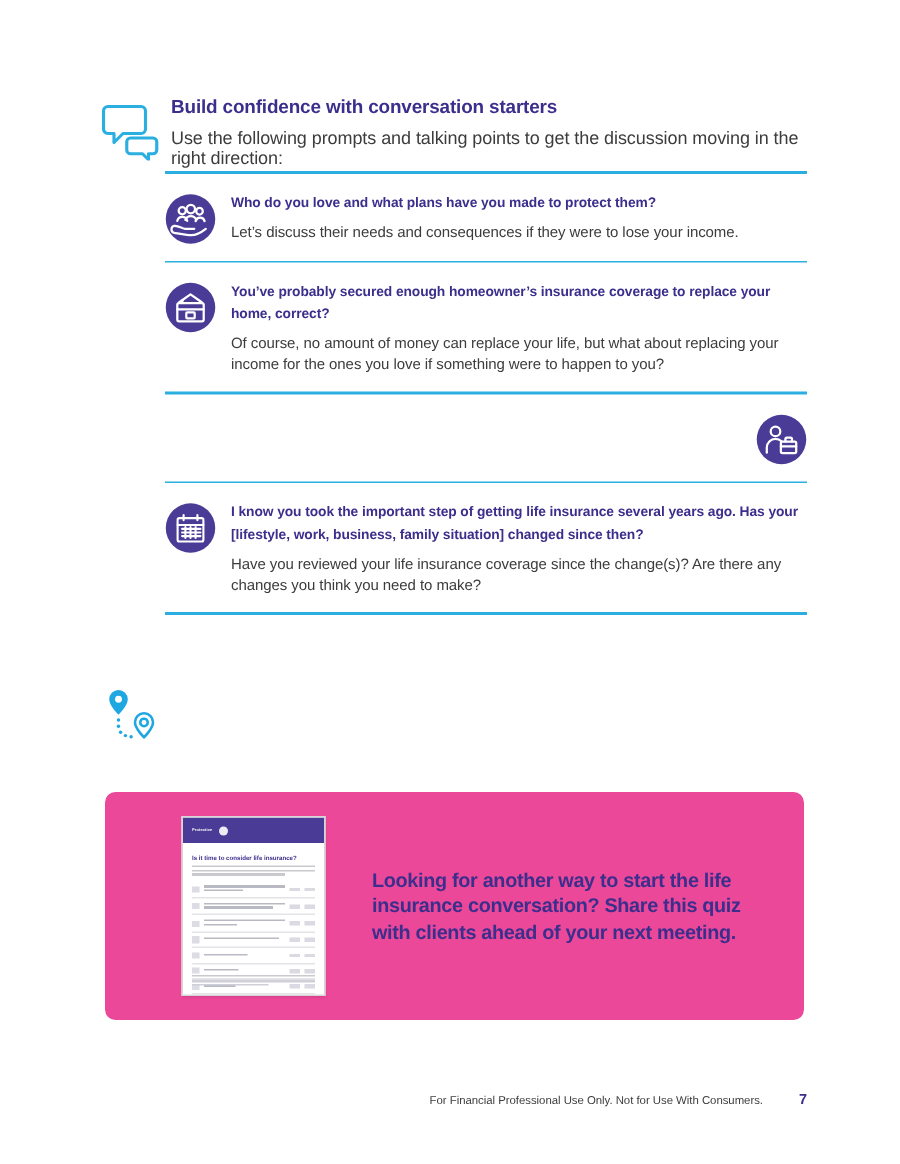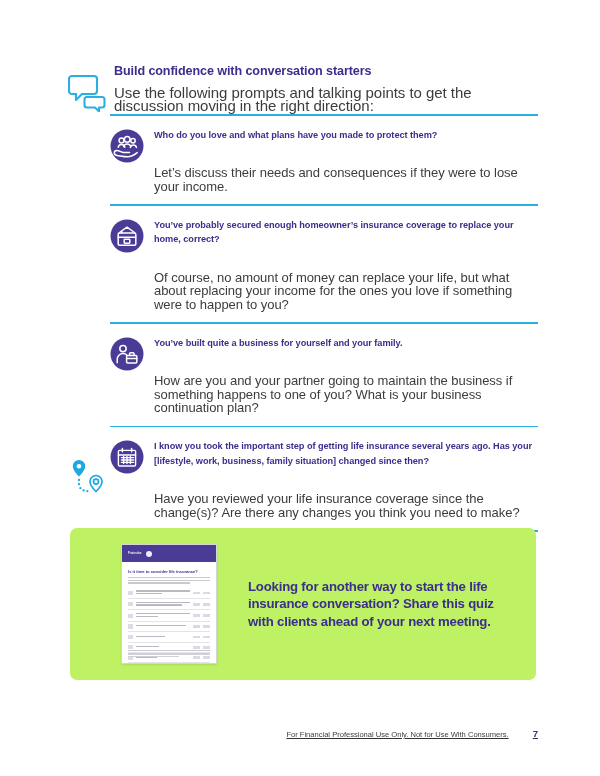--- a/index.html
+++ b/index.html
@@ -24,41 +24,41 @@
     padding: 0;
   }
 
   
   .section-head {
     position: absolute;
     left: 68px;
     top: 60px;
     width: 470px;
     display: flex;
-    align-items: flex-end;
+    align-items: center;
   }
   .section-head-icon {
     width: 38px;
     height: 40px;
     flex: 0 0 38px;
     margin-top: 2px;
   }
   .section-head-text {
     padding-left: 8px;
     padding-top: 3px;
   }
   .section-title {
     font-size: 12.6px;
     font-weight: bold;
     color: #3B2E8C;
     letter-spacing: -0.1px;
     line-height: 16px;
   }
   .section-sub {
-    font-size: 15px;
+    font-size: 12px;
     color: #3c3c3c;
     line-height: 13px;
     margin-top: 7px;
     letter-spacing: -0.05px;
   }
 
   
   .prompts {
     position: absolute;
     left: 110px;
@@ -88,24 +88,24 @@
     flex: 1 1 auto;
   }
   .prompt-q {
     font-size: 9.2px;
     font-weight: bold;
     color: #3B2E8C;
     line-height: 14.5px;
     letter-spacing: -0.05px;
   }
   .prompt-a {
-    font-size: 13px;
+    font-size: 10px;
     color: #3c3c3c;
     line-height: 13.5px;
-    margin-top: 24px;
+    margin-top: 7px;
     letter-spacing: -0.05px;
   }
 
   
   .pivot {
     position: absolute;
     left: 68px;
     top: 455px;
     width: 470px;
     display: flex;
@@ -135,21 +135,21 @@
     letter-spacing: -0.05px;
   }
 
   
   .cta {
     position: absolute;
     left: 70px;
     top: 528px;
     width: 466px;
     height: 152px;
-    background: #bef264;
+    background: #ec4899;
     border-radius: 7px;
     display: flex;
     align-items: center;
   }
   .cta-thumb-wrap {
     flex: 0 0 110px;
     margin-left: 44px;
     display: flex;
     justify-content: center;
   }
@@ -266,21 +266,20 @@
   
   .footer {
     position: absolute;
     left: 0;
     top: 728px;
     width: 600px;
     padding-right: 62px;
     display: flex;
     justify-content: flex-end;
     align-items: baseline;
-    text-decoration: underline;
   }
   .footer-note {
     font-size: 7.6px;
     color: #3c3c3c;
     letter-spacing: -0.02px;
   }
   .footer-page {
     font-size: 9.6px;
     font-weight: bold;
     color: #3B2E8C;
@@ -360,24 +359,20 @@
           <circle cx="17" cy="17" r="16.5" fill="#4A3C96"></circle>
           <g fill="none" stroke="#ffffff" stroke-width="1.5" stroke-linejoin="round" stroke-linecap="round">
             <circle cx="13" cy="11.6" r="3.2"></circle>
             <path d="M7.2 25.8 v-3.4 a5.8 5.8 0 0 1 5.8-5.8 a5.8 5.8 0 0 1 4 1.6"></path>
             <rect x="16.6" y="18.4" width="10.2" height="7.6" rx="1"></rect>
             <path d="M19.6 18.4 v-1.6 a1 1 0 0 1 1-1 h2.4 a1 1 0 0 1 1 1 v1.6"></path>
             <path d="M16.6 21.6 H26.8"></path>
           </g>
         </svg>
       </div>
-      <div class="prompt-body">
-        <div class="prompt-q">You’ve built quite a business for yourself and your family.</div>
-        <div class="prompt-a">How are you and your partner going to maintain the business if something happens to one of you? What is your business continuation plan?</div>
-      </div>
     </div>
 
     <div class="divider"></div>
 
     <div class="prompt">
       <div class="prompt-icon">
         <svg viewBox="0 0 34 34" width="34" height="34">
           <circle cx="17" cy="17" r="16.5" fill="#4A3C96"></circle>
           <g fill="none" stroke="#ffffff" stroke-width="1.4" stroke-linejoin="round" stroke-linecap="round">
             <rect x="8.4" y="10.4" width="17.2" height="15.6" rx="1.2"></rect>

